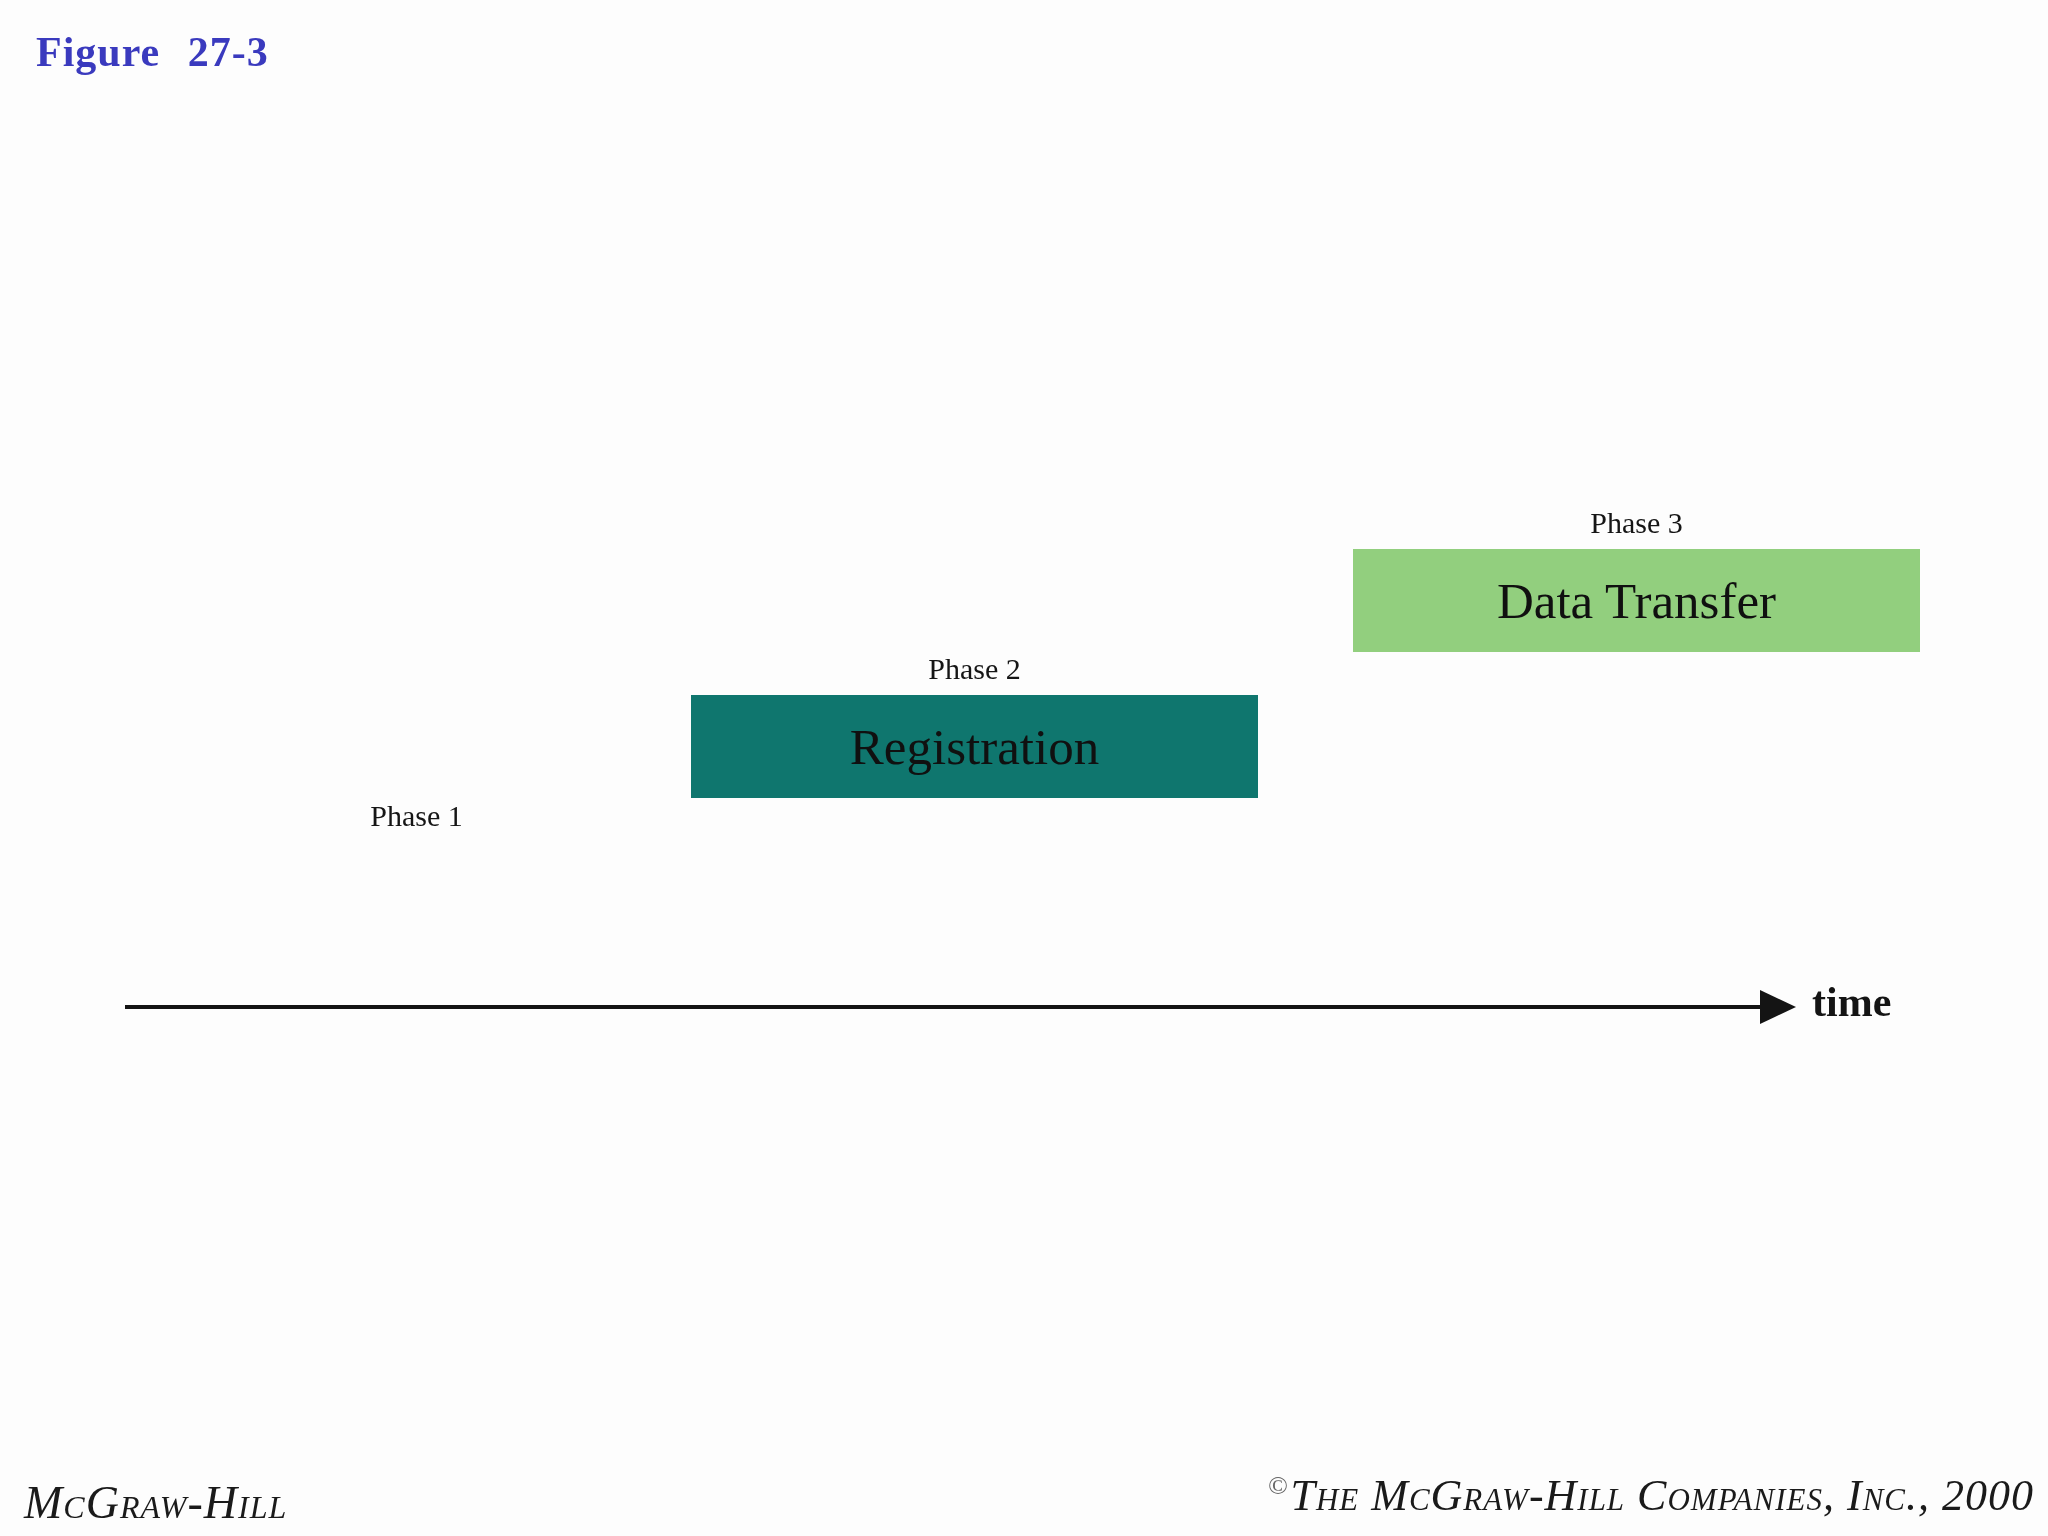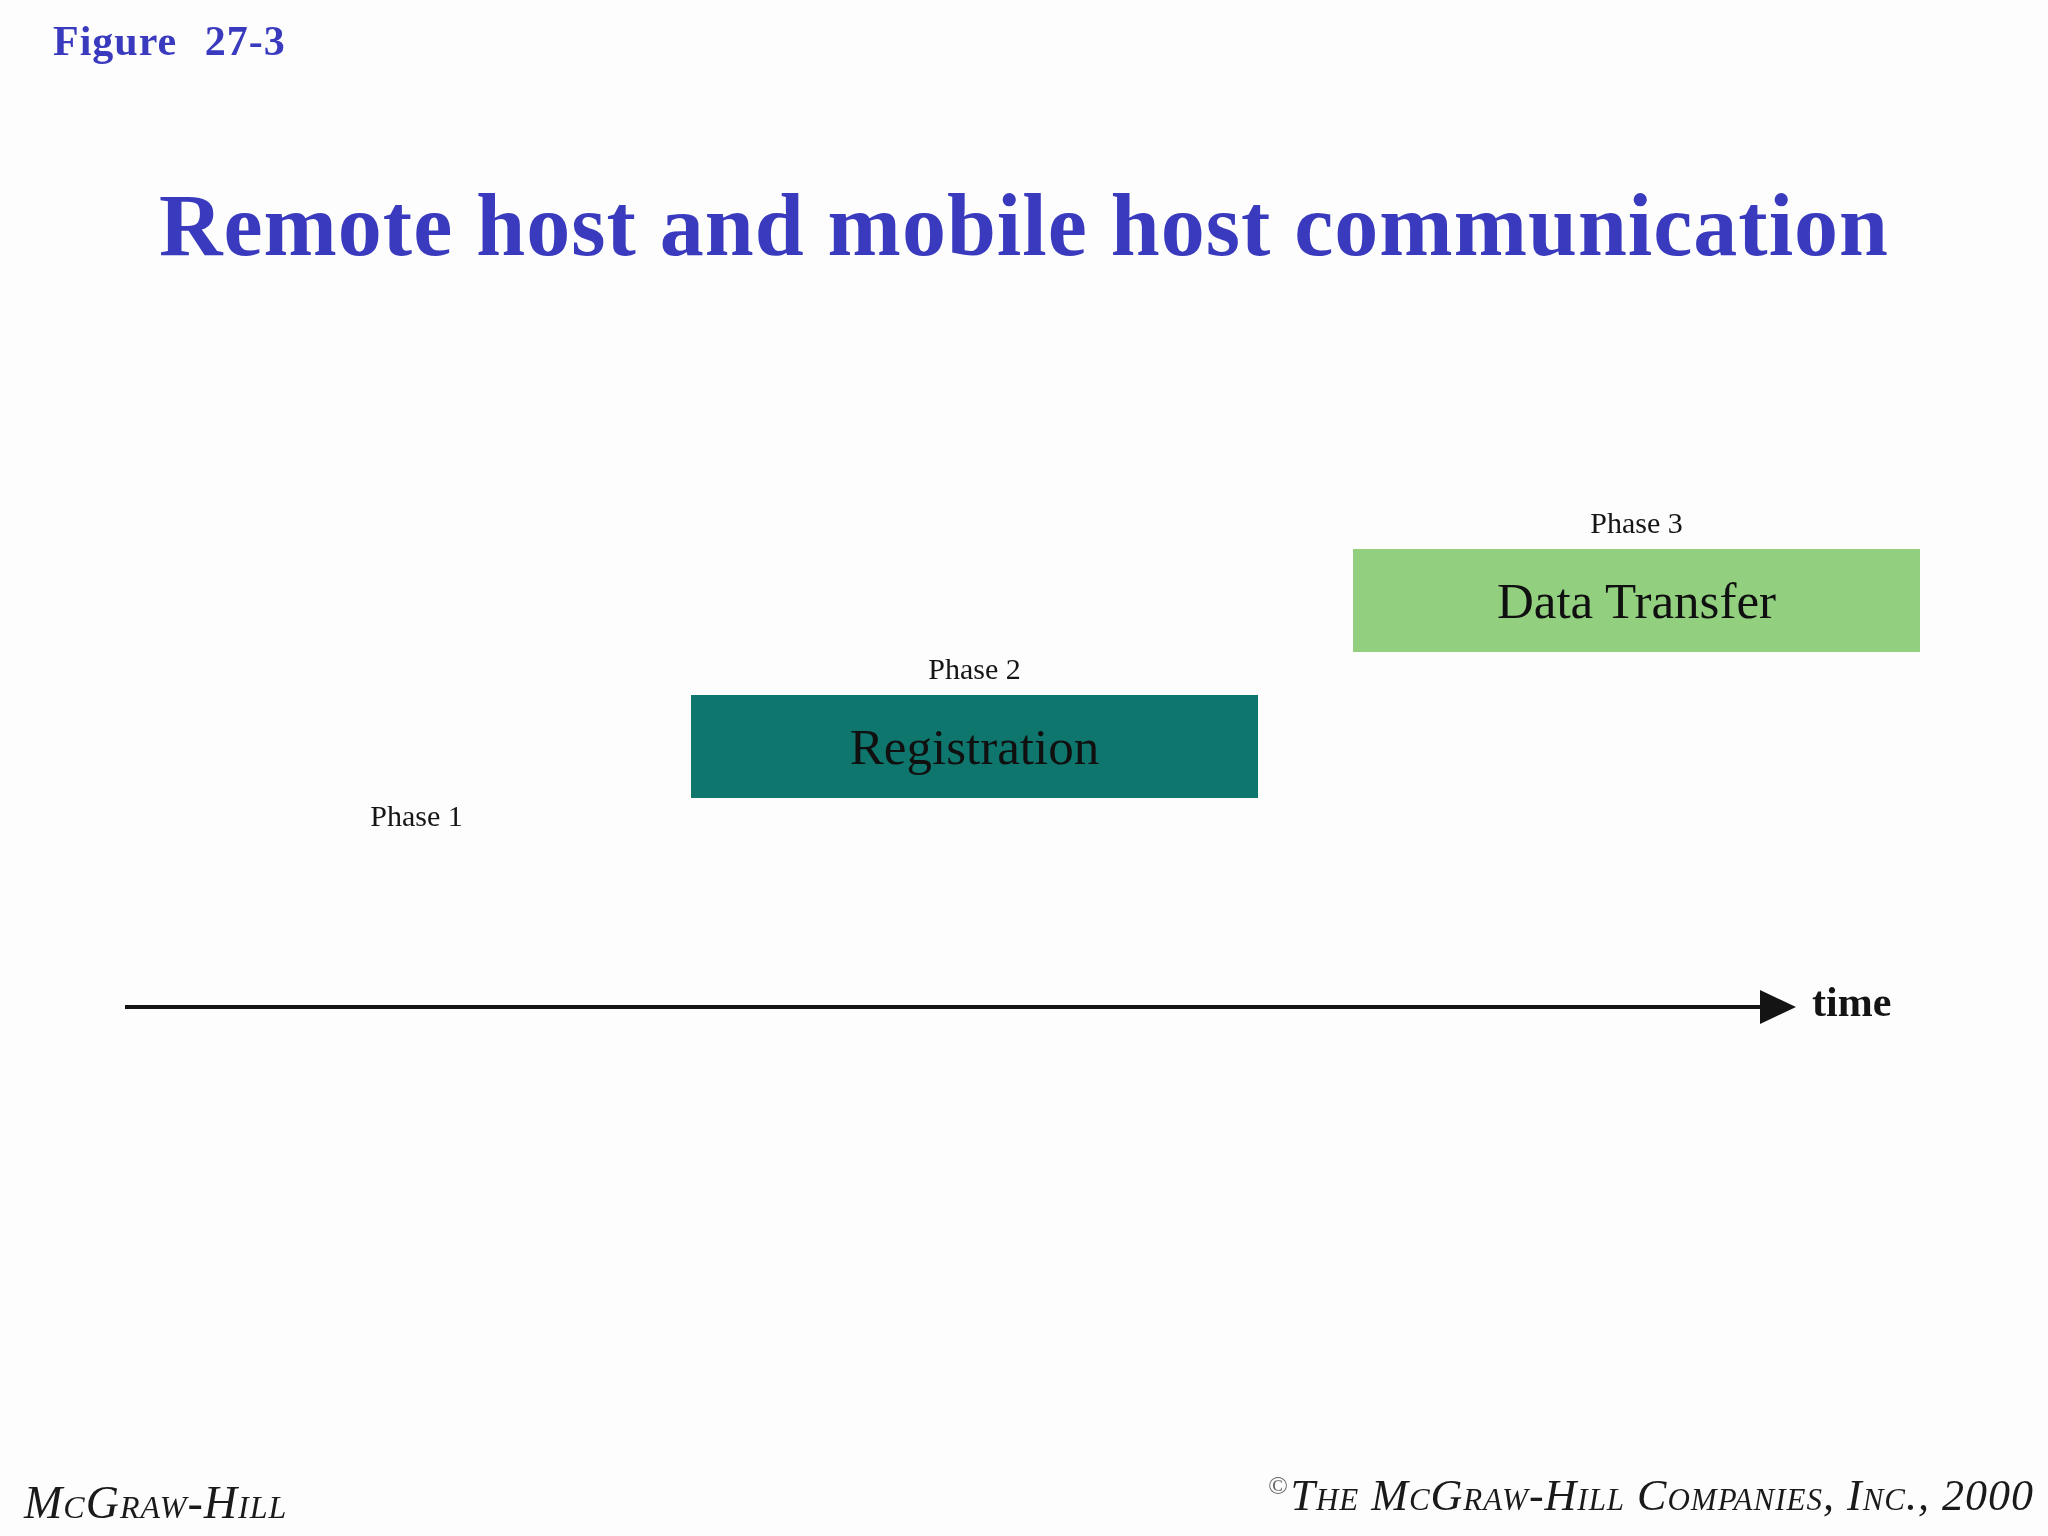--- a/index.html
+++ b/index.html
@@ -8,23 +8,23 @@
   }
   html,body{margin:0;padding:0;background:#ffffff;}
   .slide{
     position:relative;
     width:2048px;height:1536px;
     background:#fdfdfd;
     overflow:hidden;
     font-family:"Liberation Serif","DejaVu Serif",serif;
   }
   .figure-label{
-    position:absolute;left:36px;top:17px;
+    position:absolute;left:36px;top:28px;
     font-size:42px;font-weight:bold;color:var(--blue);
-    word-spacing:16px;letter-spacing:1px;margin-left:17px;
+    word-spacing:16px;letter-spacing:1px;
   }
   .slide-title{
     position:absolute;left:0;top:116px;width:100%;
     text-align:center;
     font-size:88px;font-weight:bold;color:var(--blue);
     letter-spacing:1px;
   }
   .phase{position:absolute;width:567px;}
   .phase-label{
     text-align:center;font-size:30px;color:#151515;
@@ -68,21 +68,20 @@
     font-variant:normal;margin-right:2px;
   }
 </style>
 </head>
 <body>
 
 <div class="slide">
 
   <div class="figure-label">Figure 27-3</div>
 
-  <h1 class="slide-title" style="color: rgb(58, 58, 190);">Remote host and mobile host communication</h1>
 
   <div class="phase p3">
     <div class="phase-label">Phase 3</div>
     <div class="phase-box" style="background: rgb(146, 207, 126);">Data Transfer</div>
   </div>
 
   <div class="phase p2">
     <div class="phase-label">Phase 2</div>
     <div class="phase-box" style="background: #0f766e;">Registration</div>
   </div>

